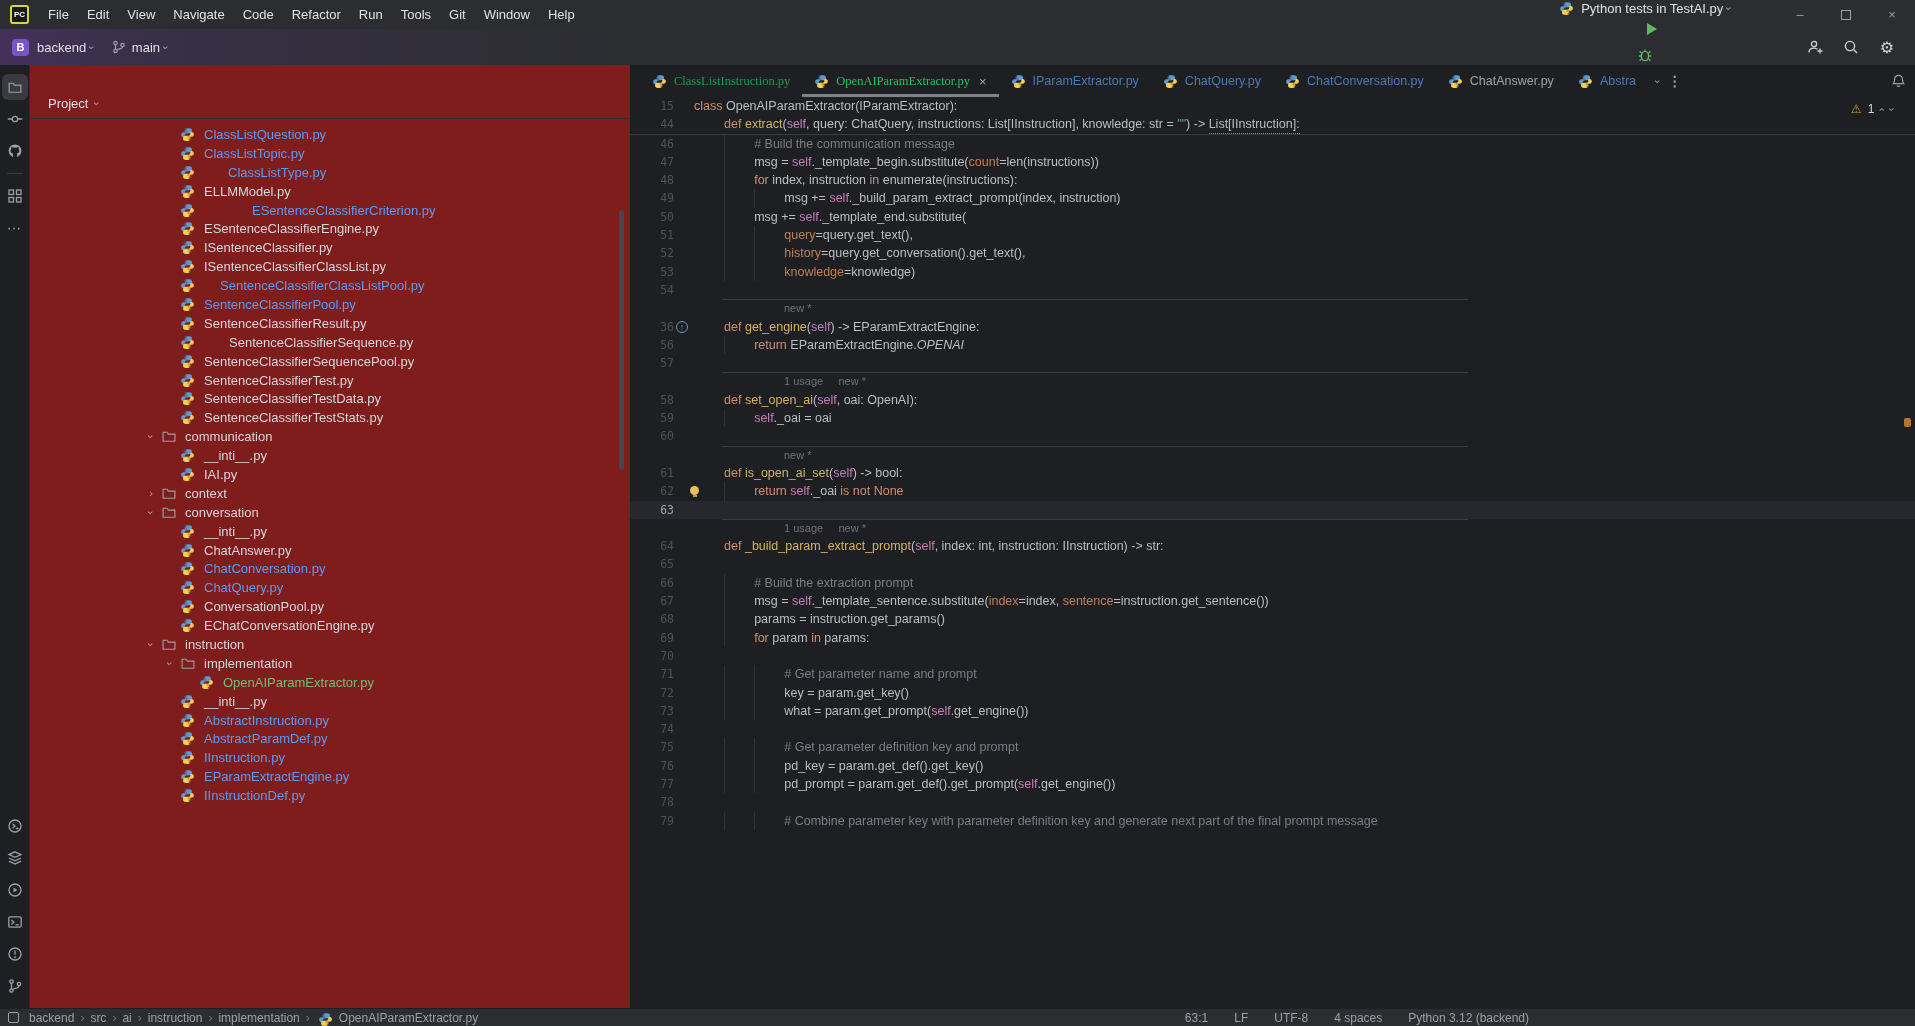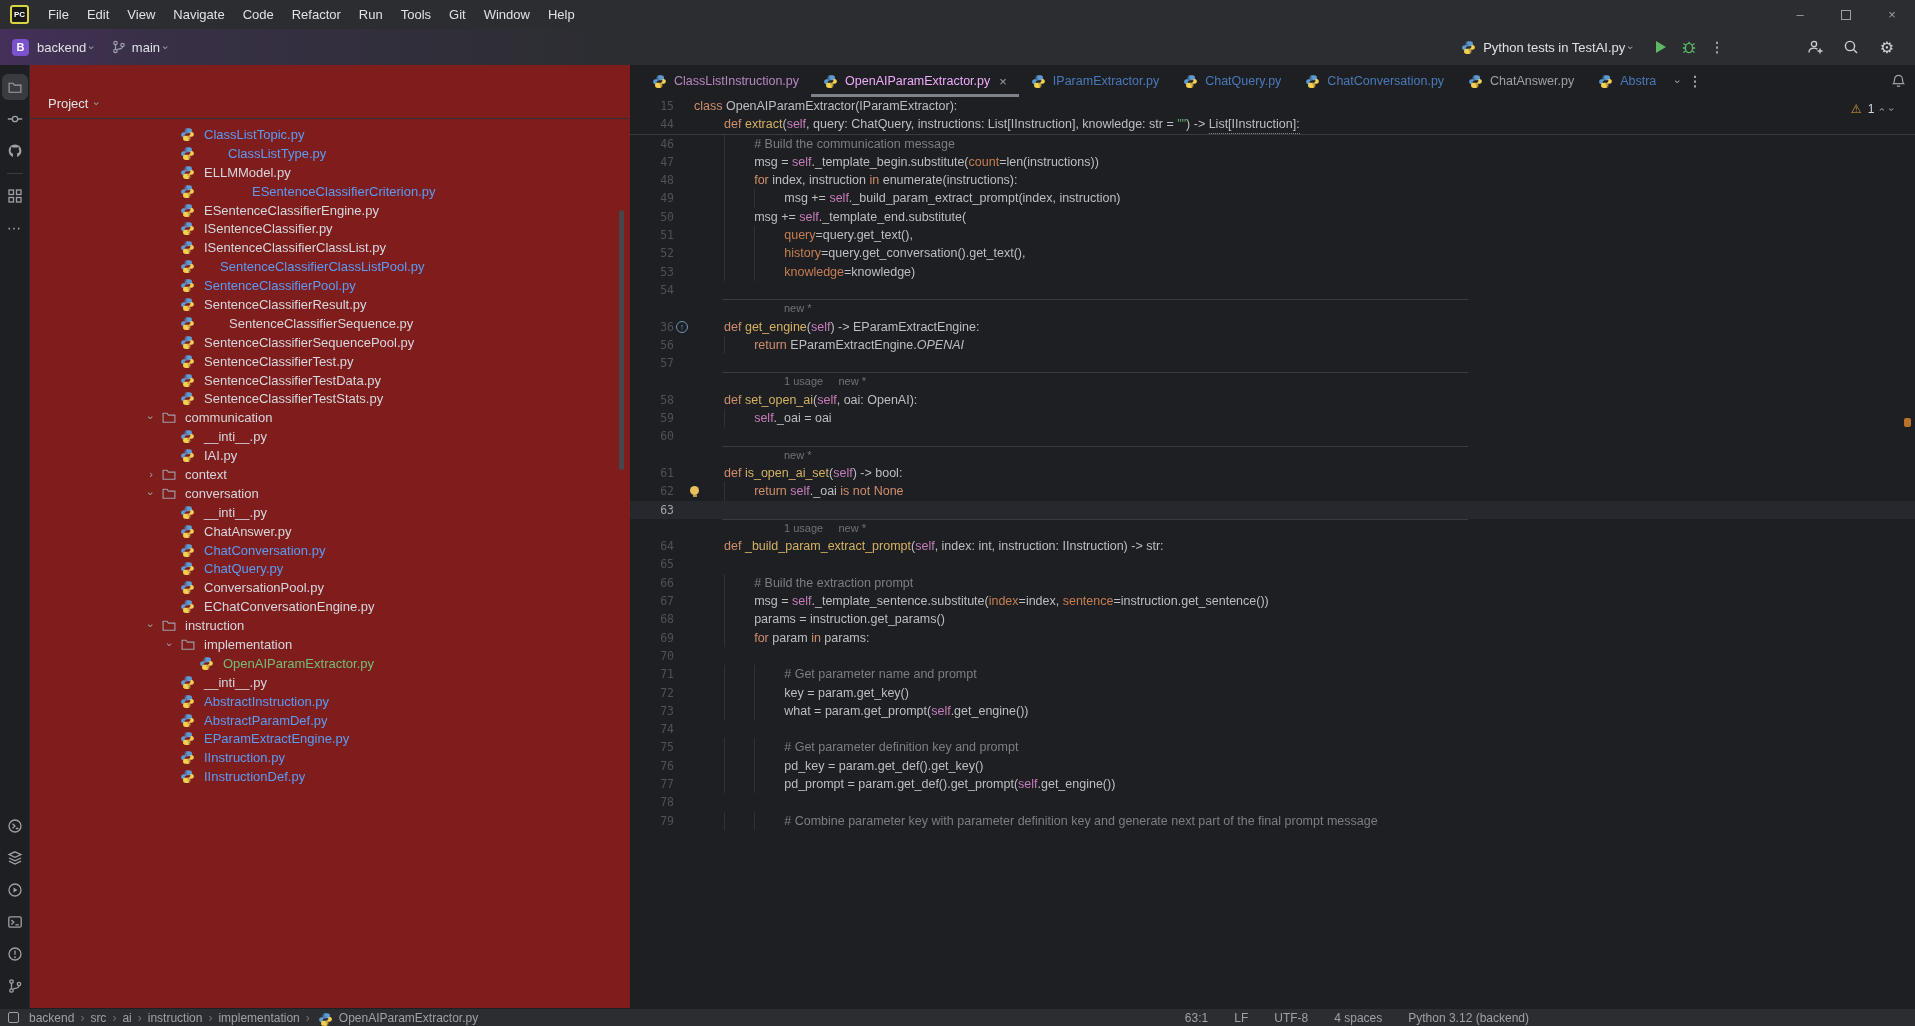--- a/index.html
+++ b/index.html
@@ -19,21 +19,21 @@
   
   .toolbar { height:36px; background:linear-gradient(90deg,#443059 0px,#383046 160px,#2b2d30 640px);
     display:flex; align-items:center; font-size:13px; }
   .proj-badge { width:17px; height:17px; border-radius:4px; background:#7a52cc; color:#fff;
     font-size:11px; font-weight:bold; display:flex; align-items:center; justify-content:center; margin:0 8px 0 12px; }
   .tb-label { color:#dfe1e5; margin-right:4px; }
   .chev { display:inline-block; color:#9da0a8; font-size:11px; transform:rotate(90deg); line-height:1; }
   .chev-r { transform:rotate(0deg); }
   .tb-group { display:flex; align-items:center; }
   .branch-ico { margin:0 6px 0 18px; }
-  .run-cluster { margin-left:auto; display:flex; align-items:center; }
+  .run-cluster { margin-left:auto; display:flex; align-items:center;flex-direction:column; }
   .tb-ico { width:28px; height:26px; display:flex; align-items:center; justify-content:center; border-radius:4px; }
   .play-tri { width:0; height:0; border-left:10px solid #5fb865; border-top:6px solid transparent; border-bottom:6px solid transparent; }
   .dots-v { color:#9da0a8; font-size:14px; font-weight:bold; }
   .right-icons { display:flex; align-items:center; margin-left:70px; margin-right:14px; }
   .gear-glyph { font-size:16px; color:#ced0d6; }
 
   
   .main { display:flex; height:943px; }
 
   
@@ -56,21 +56,21 @@
   .panel-scrollbar { position:absolute; right:6px; top:145px; width:5px; height:260px; background:#45474c; border-radius:3px; }
 
   
   .editor { flex:1; position:relative; background:#1e1f22; overflow:hidden; }
   .tabbar { height:32px; display:flex; align-items:stretch; padding-left:10px; font-size:12.5px; position:relative; }
   .tab { display:flex; align-items:center; gap:7px; padding:0 12px; cursor:default; }
   .tab .lbl { white-space:nowrap; }
   .tab:not(.active) .lbl { opacity:.72; }
   .tab.active { border-bottom:3px solid #7e828a; padding-top:3px; }
   .tab-close { color:#9da0a8; font-size:13px; margin-left:2px; }
-  .g-new { color:#f0abfc; } .g-mod { color:#5a9bf5; } .g-none { color:#ced0d6; }
+  .g-new { color:#22c55e;font-family:Liberation Serif, serif; } .g-mod { color:#5a9bf5; } .g-none { color:#ced0d6; }
   .tab-extra { display:flex; align-items:center; }
   .tab-extra .chev { margin:0 8px; }
   .bell-wrap { margin-left:auto; display:flex; align-items:center; padding-right:9px; }
 
   
   .mono, .num { font-family:"DejaVu Sans Mono", monospace; }
   .sticky { border-bottom:1px solid #393b40; background:#1e1f22; }
   .crow { height:18.3px; display:flex; position:relative; }
   .crow.cur { background:#26282e; }
   .crow.cur .num { color:#a1a4ab; }
@@ -301,20 +301,31 @@
     <div class="tree" id="tree">
         <div class="tree-row" style="padding-left: 150px;">
           <span class="tree-ico">
             <svg width="15" height="15" viewBox="0 0 16 16">
               <path fill="#5e9bd3" d="M7.9 1.2c-2 0-2.9.9-2.9 2v1.9h3v.6H3.6C2.2 5.7 1.2 6.7 1.2 8.2s1 2.6 2.4 2.6h1.3V9.2c0-1.4 1.2-2.5 2.6-2.5h3.2c1.1 0 2-.9 2-2V3.2c0-1.1-1-2-2.9-2z"></path>
               <path fill="#f5cf4f" d="M8.1 14.8c2 0 2.9-.9 2.9-2v-1.9H8v-.6h4.4c1.4 0 2.4-1 2.4-2.5s-1-2.6-2.4-2.6h-1.3v1.6c0 1.4-1.2 2.5-2.6 2.5H5.3c-1.1 0-2 .9-2 2v1.5c0 1.1 1 2 2.9 2z"></path>
               <circle cx="6.1" cy="3.1" r=".7" fill="#1e1f22"></circle>
               <circle cx="9.9" cy="12.9" r=".7" fill="#1e1f22"></circle>
             </svg>
           </span>
+          <span class="t-m">ClassListQuestion.py</span>
+        </div>
+        <div class="tree-row" style="padding-left: 150px;">
+          <span class="tree-ico">
+            <svg width="15" height="15" viewBox="0 0 16 16">
+              <path fill="#5e9bd3" d="M7.9 1.2c-2 0-2.9.9-2.9 2v1.9h3v.6H3.6C2.2 5.7 1.2 6.7 1.2 8.2s1 2.6 2.4 2.6h1.3V9.2c0-1.4 1.2-2.5 2.6-2.5h3.2c1.1 0 2-.9 2-2V3.2c0-1.1-1-2-2.9-2z"></path>
+              <path fill="#f5cf4f" d="M8.1 14.8c2 0 2.9-.9 2.9-2v-1.9H8v-.6h4.4c1.4 0 2.4-1 2.4-2.5s-1-2.6-2.4-2.6h-1.3v1.6c0 1.4-1.2 2.5-2.6 2.5H5.3c-1.1 0-2 .9-2 2v1.5c0 1.1 1 2 2.9 2z"></path>
+              <circle cx="6.1" cy="3.1" r=".7" fill="#1e1f22"></circle>
+              <circle cx="9.9" cy="12.9" r=".7" fill="#1e1f22"></circle>
+            </svg>
+          </span>
           <span class="t-m">ClassListTopic.py</span>
         </div>
         <div class="tree-row" style="padding-left: 150px; gap: 24px;">
           <span class="tree-ico">
             <svg width="15" height="15" viewBox="0 0 16 16">
               <path fill="#5e9bd3" d="M7.9 1.2c-2 0-2.9.9-2.9 2v1.9h3v.6H3.6C2.2 5.7 1.2 6.7 1.2 8.2s1 2.6 2.4 2.6h1.3V9.2c0-1.4 1.2-2.5 2.6-2.5h3.2c1.1 0 2-.9 2-2V3.2c0-1.1-1-2-2.9-2z"></path>
               <path fill="#f5cf4f" d="M8.1 14.8c2 0 2.9-.9 2.9-2v-1.9H8v-.6h4.4c1.4 0 2.4-1 2.4-2.5s-1-2.6-2.4-2.6h-1.3v1.6c0 1.4-1.2 2.5-2.6 2.5H5.3c-1.1 0-2 .9-2 2v1.5c0 1.1 1 2 2.9 2z"></path>
               <circle cx="6.1" cy="3.1" r=".7" fill="#1e1f22"></circle>
               <circle cx="9.9" cy="12.9" r=".7" fill="#1e1f22"></circle>
             </svg>
@@ -653,32 +664,32 @@
         </div>
         <div class="tree-row" style="padding-left: 150px;">
           <span class="tree-ico">
             <svg width="15" height="15" viewBox="0 0 16 16">
               <path fill="#5e9bd3" d="M7.9 1.2c-2 0-2.9.9-2.9 2v1.9h3v.6H3.6C2.2 5.7 1.2 6.7 1.2 8.2s1 2.6 2.4 2.6h1.3V9.2c0-1.4 1.2-2.5 2.6-2.5h3.2c1.1 0 2-.9 2-2V3.2c0-1.1-1-2-2.9-2z"></path>
               <path fill="#f5cf4f" d="M8.1 14.8c2 0 2.9-.9 2.9-2v-1.9H8v-.6h4.4c1.4 0 2.4-1 2.4-2.5s-1-2.6-2.4-2.6h-1.3v1.6c0 1.4-1.2 2.5-2.6 2.5H5.3c-1.1 0-2 .9-2 2v1.5c0 1.1 1 2 2.9 2z"></path>
               <circle cx="6.1" cy="3.1" r=".7" fill="#1e1f22"></circle>
               <circle cx="9.9" cy="12.9" r=".7" fill="#1e1f22"></circle>
             </svg>
           </span>
+          <span class="t-m">IInstruction.py</span>
+        </div>
+        <div class="tree-row" style="padding-left: 150px;">
+          <span class="tree-ico">
+            <svg width="15" height="15" viewBox="0 0 16 16">
+              <path fill="#5e9bd3" d="M7.9 1.2c-2 0-2.9.9-2.9 2v1.9h3v.6H3.6C2.2 5.7 1.2 6.7 1.2 8.2s1 2.6 2.4 2.6h1.3V9.2c0-1.4 1.2-2.5 2.6-2.5h3.2c1.1 0 2-.9 2-2V3.2c0-1.1-1-2-2.9-2z"></path>
+              <path fill="#f5cf4f" d="M8.1 14.8c2 0 2.9-.9 2.9-2v-1.9H8v-.6h4.4c1.4 0 2.4-1 2.4-2.5s-1-2.6-2.4-2.6h-1.3v1.6c0 1.4-1.2 2.5-2.6 2.5H5.3c-1.1 0-2 .9-2 2v1.5c0 1.1 1 2 2.9 2z"></path>
+              <circle cx="6.1" cy="3.1" r=".7" fill="#1e1f22"></circle>
+              <circle cx="9.9" cy="12.9" r=".7" fill="#1e1f22"></circle>
+            </svg>
+          </span>
           <span class="t-m">EParamExtractEngine.py</span>
-        </div>
-        <div class="tree-row" style="padding-left: 150px;">
-          <span class="tree-ico">
-            <svg width="15" height="15" viewBox="0 0 16 16">
-              <path fill="#5e9bd3" d="M7.9 1.2c-2 0-2.9.9-2.9 2v1.9h3v.6H3.6C2.2 5.7 1.2 6.7 1.2 8.2s1 2.6 2.4 2.6h1.3V9.2c0-1.4 1.2-2.5 2.6-2.5h3.2c1.1 0 2-.9 2-2V3.2c0-1.1-1-2-2.9-2z"></path>
-              <path fill="#f5cf4f" d="M8.1 14.8c2 0 2.9-.9 2.9-2v-1.9H8v-.6h4.4c1.4 0 2.4-1 2.4-2.5s-1-2.6-2.4-2.6h-1.3v1.6c0 1.4-1.2 2.5-2.6 2.5H5.3c-1.1 0-2 .9-2 2v1.5c0 1.1 1 2 2.9 2z"></path>
-              <circle cx="6.1" cy="3.1" r=".7" fill="#1e1f22"></circle>
-              <circle cx="9.9" cy="12.9" r=".7" fill="#1e1f22"></circle>
-            </svg>
-          </span>
-          <span class="t-m">IInstruction.py</span>
         </div>
         <div class="tree-row" style="padding-left: 150px;">
           <span class="tree-ico">
             <svg width="15" height="15" viewBox="0 0 16 16">
               <path fill="#5e9bd3" d="M7.9 1.2c-2 0-2.9.9-2.9 2v1.9h3v.6H3.6C2.2 5.7 1.2 6.7 1.2 8.2s1 2.6 2.4 2.6h1.3V9.2c0-1.4 1.2-2.5 2.6-2.5h3.2c1.1 0 2-.9 2-2V3.2c0-1.1-1-2-2.9-2z"></path>
               <path fill="#f5cf4f" d="M8.1 14.8c2 0 2.9-.9 2.9-2v-1.9H8v-.6h4.4c1.4 0 2.4-1 2.4-2.5s-1-2.6-2.4-2.6h-1.3v1.6c0 1.4-1.2 2.5-2.6 2.5H5.3c-1.1 0-2 .9-2 2v1.5c0 1.1 1 2 2.9 2z"></path>
               <circle cx="6.1" cy="3.1" r=".7" fill="#1e1f22"></circle>
               <circle cx="9.9" cy="12.9" r=".7" fill="#1e1f22"></circle>
             </svg>
           </span>

